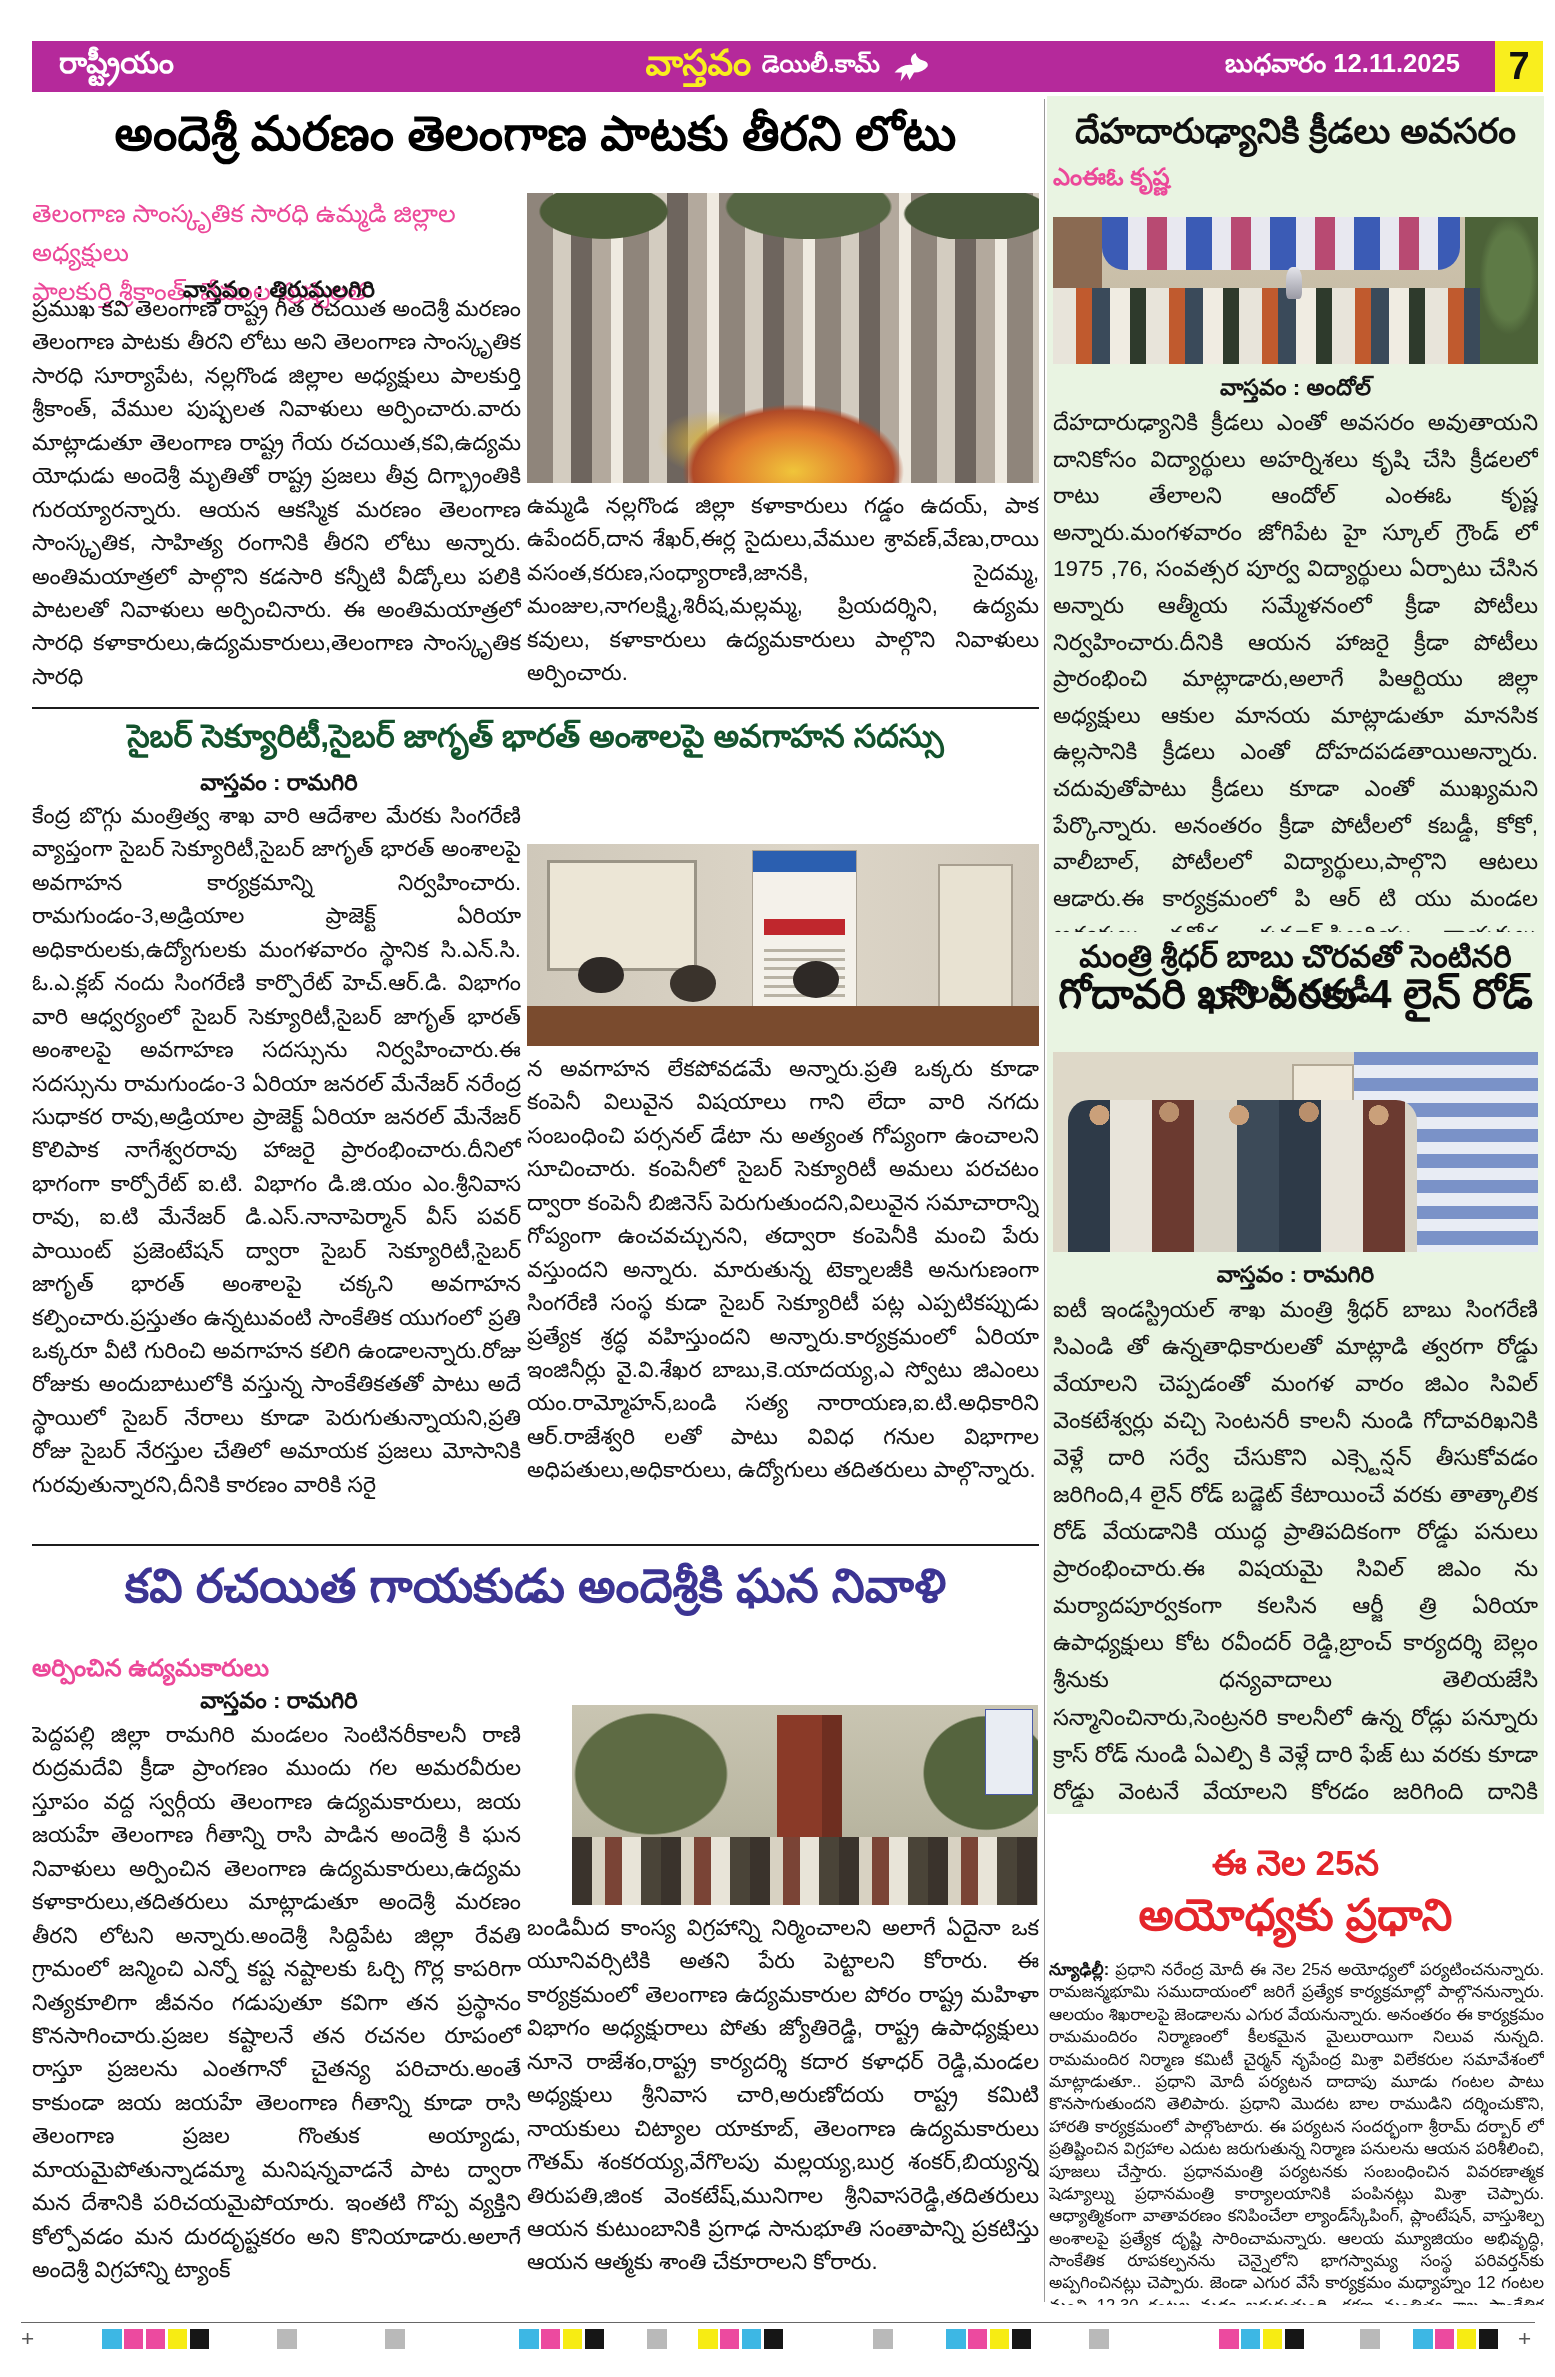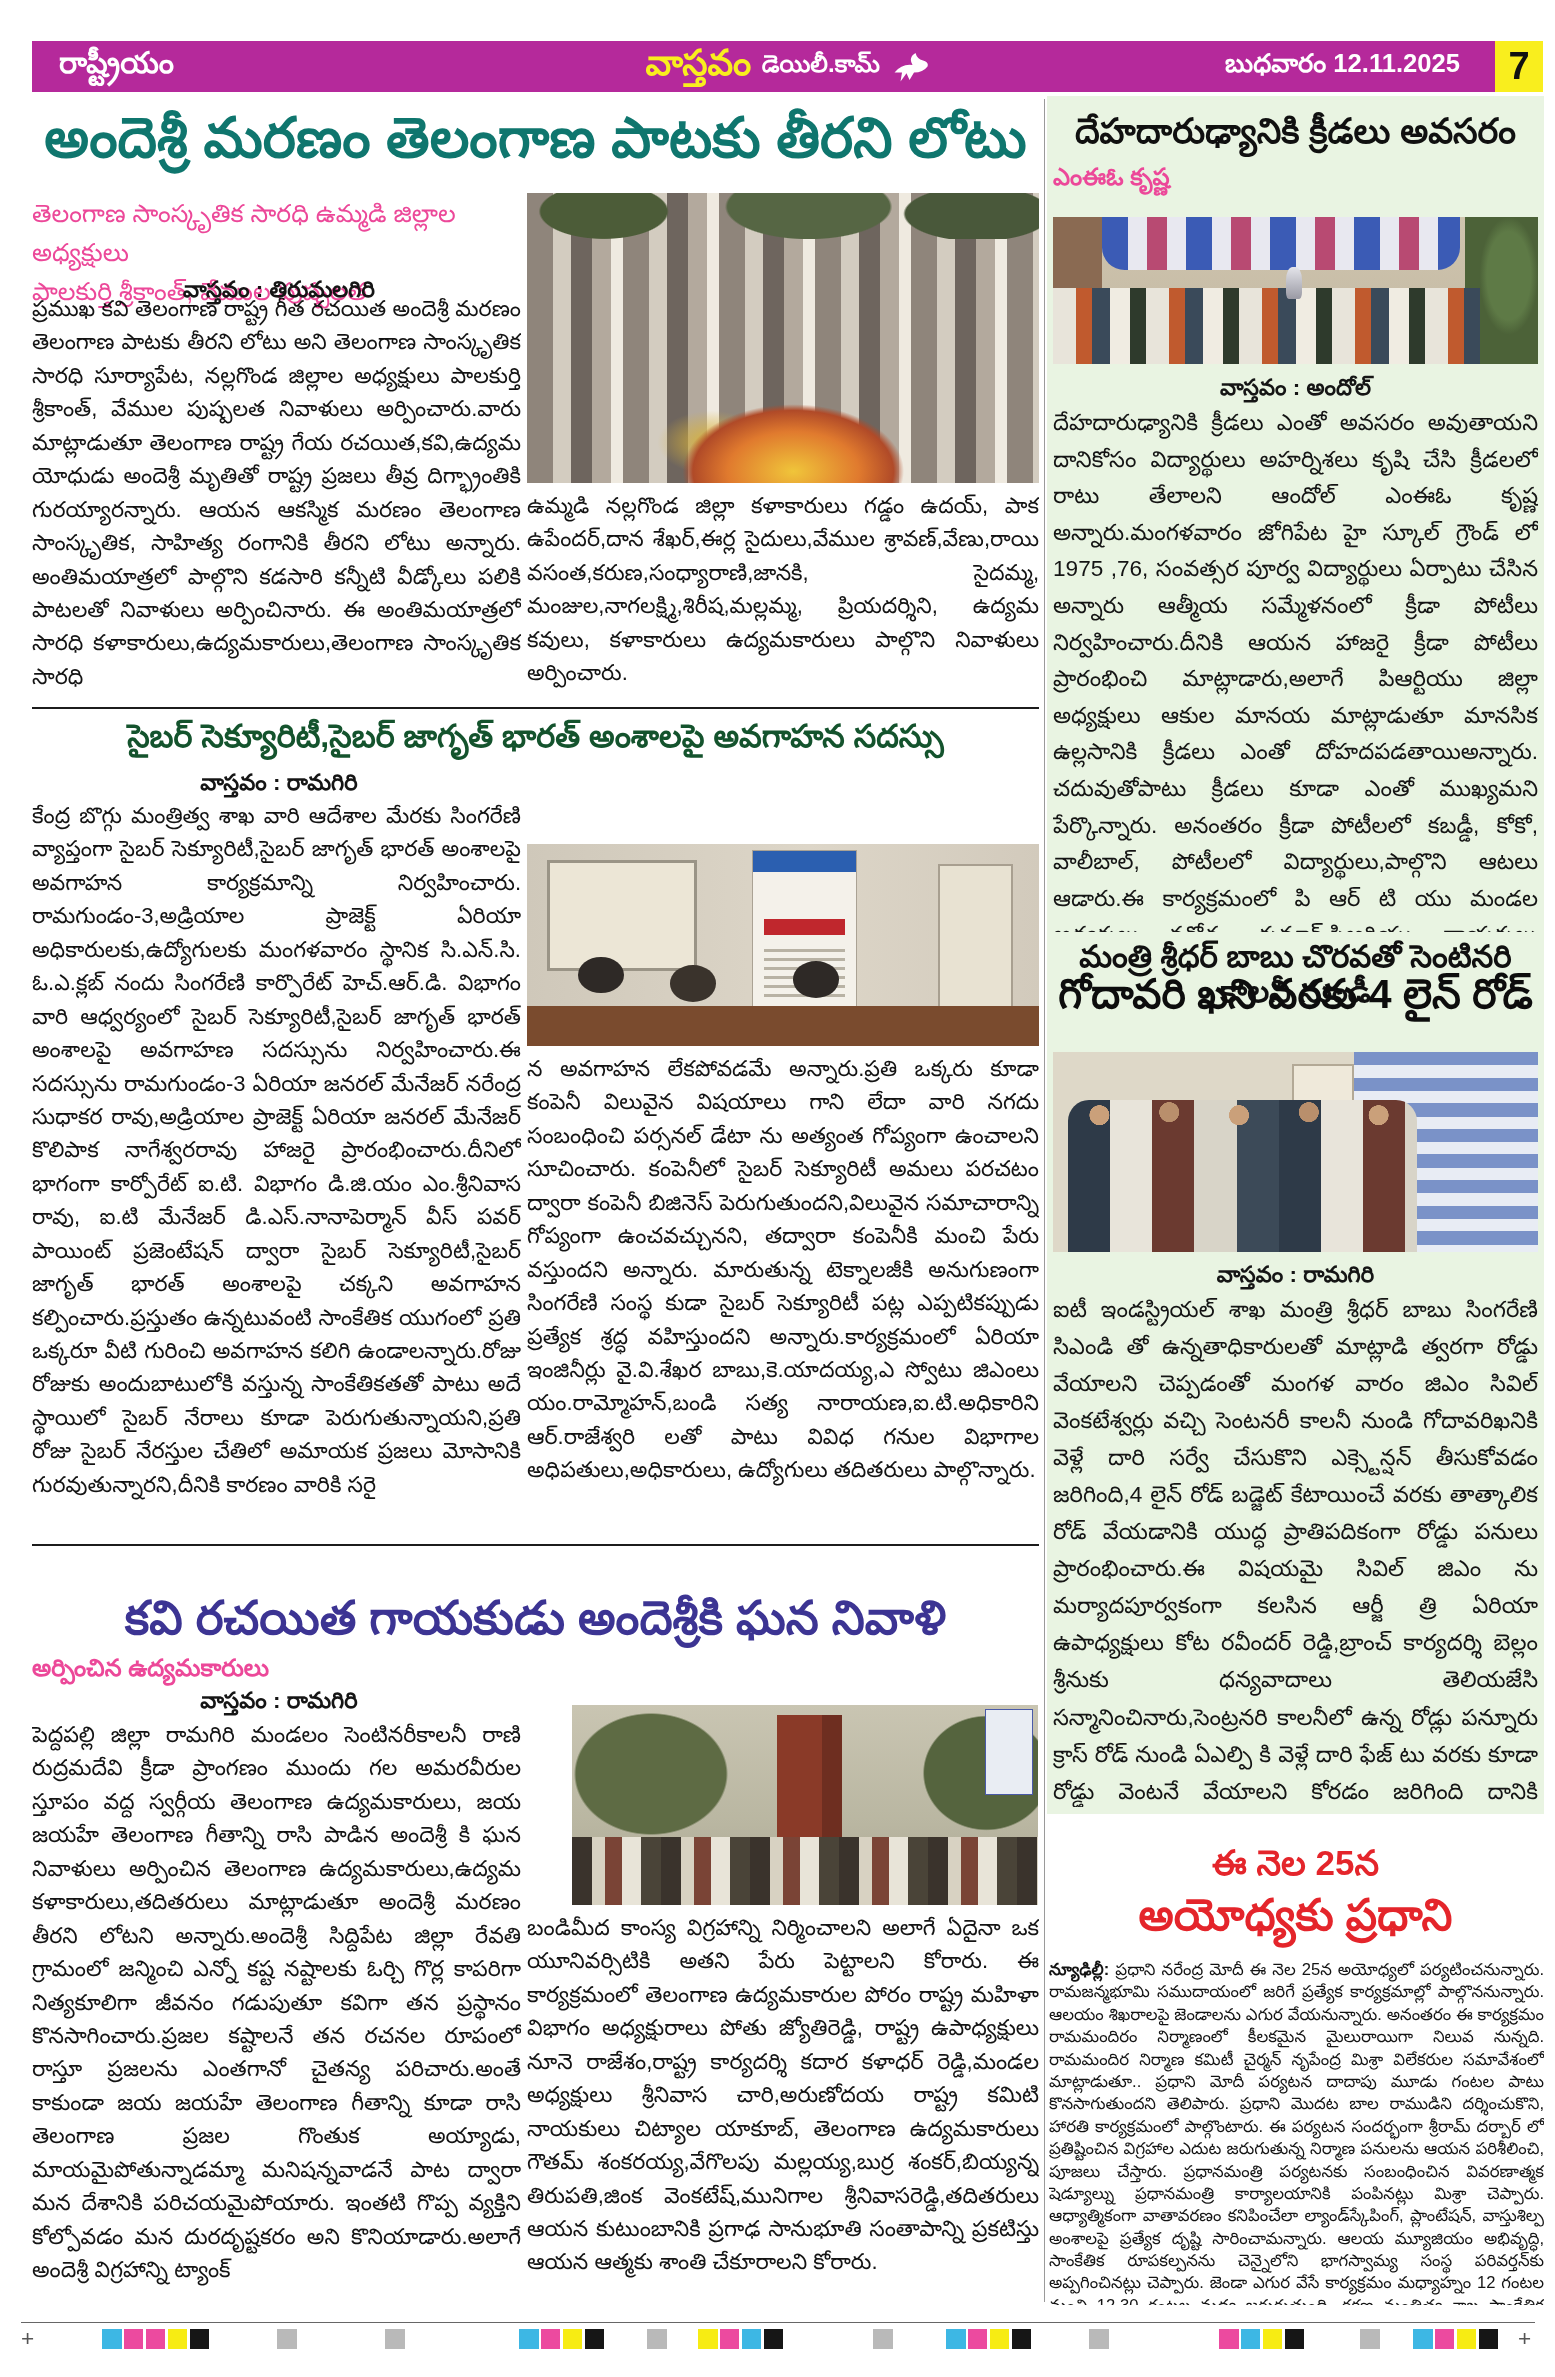--- a/index.html
+++ b/index.html
@@ -58,21 +58,21 @@
     <div class="mast-date">బుధవారం 12.11.2025</div>
     <div class="page-num-box">7</div>
   </div>
 
   <div class="vrule"></div>
   <div class="hrule" style="top:707px;"></div>
   <div class="hrule" style="top:1544px;"></div>
   <div class="green-panel"></div>
 
   <div>
-    <div class="headline" style="left:32px;top:107px;width:1007px;font-size:56px;color:#0f766e;">అందెశ్రీ మరణం తెలంగాణ పాటకు తీరని లోటు</div>
+    <div class="headline" style="left:32px;top:107px;width:1007px;font-size:48px;color:#000000;">అందెశ్రీ మరణం తెలంగాణ పాటకు తీరని లోటు</div>
     <div class="subline" style="left:32px;top:194px;width:494px;font-size:25px;line-height:1.55;">
       <span>తెలంగాణ సాంస్కృతిక సారధి ఉమ్మడి జిల్లాల అధ్యక్షులు</span><br>
       <span>పాలకుర్తి శ్రీకాంత్, వేముల పుష్పలత</span>
     </div>
     <div class="dateline" style="left:32px;top:277px;width:494px;">వాస్తవం : తిరుమలగిరి</div>
 
     <div class="photo" style="left:527px;top:193px;width:512px;height:290px;
          background-image:
            radial-gradient(173px 105px at 52% 96%, #f0c53a 0%, #e07a2e 38%, #b04a28 58%, rgba(0,0,0,0) 64%),
            radial-gradient(90px 53px at 36% 86%, #d8b23a 0%, rgba(0,0,0,0) 60%),
@@ -105,21 +105,21 @@
       <div class="pe" style="left:28%;top:60%;width:9%;height:18%;border-radius:50%;background:#3a332c;"></div>
       <div class="pe" style="left:52%;top:58%;width:9%;height:18%;border-radius:50%;background:#2e2926;"></div>
       <div class="pe" style="left:0;bottom:0;width:100%;height:20%;background:#7a4b2e;"></div>
     </div>
 
     <div class="body-text" style="left:32px;top:799px;width:489px;height:742px;">కేంద్ర బొగ్గు మంత్రిత్వ శాఖ వారి ఆదేశాల మేరకు సింగరేణి వ్యాప్తంగా సైబర్ సెక్యూరిటీ,సైబర్ జాగృత్ భారత్ అంశాలపై అవగాహన కార్యక్రమాన్ని నిర్వహించారు. రామగుండం-3,అడ్రియాల ప్రాజెక్ట్ ఏరియా అధికారులకు,ఉద్యోగులకు మంగళవారం స్థానిక సి.ఎన్.సి. ఓ.ఎ.క్లబ్ నందు సింగరేణి కార్పొరేట్ హెచ్.ఆర్.డి. విభాగం వారి ఆధ్వర్యంలో సైబర్ సెక్యూరిటీ,సైబర్ జాగృత్ భారత్ అంశాలపై అవగాహణ సదస్సును నిర్వహించారు.ఈ సదస్సును రామగుండం-3 ఏరియా జనరల్ మేనేజర్ నరేంద్ర సుధాకర రావు,అడ్రియాల ప్రాజెక్ట్ ఏరియా జనరల్ మేనేజర్ కొలిపాక నాగేశ్వరరావు హాజరై ప్రారంభించారు.దీనిలో భాగంగా కార్పోరేట్ ఐ.టి. విభాగం డి.జి.యం ఎం.శ్రీనివాస రావు, ఐ.టి మేనేజర్ డి.ఎస్.నానాపెర్మాన్ వీస్ పవర్ పాయింట్ ప్రజెంటేషన్ ద్వారా సైబర్ సెక్యూరిటీ,సైబర్ జాగృత్ భారత్ అంశాలపై చక్కని అవగాహన కల్పించారు.ప్రస్తుతం ఉన్నటువంటి సాంకేతిక యుగంలో ప్రతి ఒక్కరూ వీటి గురించి అవగాహన కలిగి ఉండాలన్నారు.రోజు రోజుకు అందుబాటులోకి వస్తున్న సాంకేతికతతో పాటు అదే స్థాయిలో సైబర్ నేరాలు కూడా పెరుగుతున్నాయని,ప్రతి రోజు సైబర్ నేరస్తుల చేతిలో అమాయక ప్రజలు మోసానికి గురవుతున్నారని,దీనికి కారణం వారికి సరై</div>
     <div class="body-text" style="left:527px;top:1052px;width:512px;height:488px;">న అవగాహన లేకపోవడమే అన్నారు.ప్రతి ఒక్కరు కూడా కంపెనీ విలువైన విషయాలు గాని లేదా వారి నగదు సంబంధించి పర్సనల్ డేటా ను అత్యంత గోప్యంగా ఉంచాలని సూచించారు. కంపెనీలో సైబర్ సెక్యూరిటీ అమలు పరచటం ద్వారా కంపెనీ బిజినెస్ పెరుగుతుందని,విలువైన సమాచారాన్ని గోప్యంగా ఉంచవచ్చునని, తద్వారా కంపెనీకి మంచి పేరు వస్తుందని అన్నారు. మారుతున్న టెక్నాలజీకి అనుగుణంగా సింగరేణి సంస్థ కుడా సైబర్ సెక్యూరిటీ పట్ల ఎప్పటికప్పుడు ప్రత్యేక శ్రద్ధ వహిస్తుందని అన్నారు.కార్యక్రమంలో ఏరియా ఇంజినీర్లు వై.వి.శేఖర బాబు,కె.యాదయ్య,ఎ స్వోటు జిఎంలు యం.రామ్మోహన్,బండి సత్య నారాయణ,ఐ.టి.అధికారిని ఆర్.రాజేశ్వరి లతో పాటు వివిధ గనుల విభాగాల అధిపతులు,అధికారులు, ఉద్యోగులు తదితరులు పాల్గొన్నారు.</div>
   </div>
 
   <div>
-    <div class="headline" style="left:32px;top:1560px;width:1007px;font-size:47px;color:#3c3493;margin-top:32px;">కవి రచయిత గాయకుడు అందెశ్రీకి ఘన నివాళి</div>
+    <div class="headline" style="left:32px;top:1560px;width:1007px;font-size:47px;color:#3c3493;">కవి రచయిత గాయకుడు అందెశ్రీకి ఘన నివాళి</div>
     <div class="subline" style="left:32px;top:1654px;width:494px;font-size:24px;font-weight:600;">అర్పించిన ఉద్యమకారులు</div>
     <div class="dateline" style="left:32px;top:1688px;width:494px;">వాస్తవం : రామగిరి</div>
 
     <div class="photo" style="left:572px;top:1705px;width:466px;height:200px;
          background:linear-gradient(180deg,#c9c5b2 0%,#b9b6a1 60%,#a8a392 100%);">
       <div class="pe" style="left:-6%;top:-8%;width:46%;height:85%;border-radius:50%;background:
            radial-gradient(closest-side,#5e6b44 0 70%,rgba(0,0,0,0) 72%);"></div>
       <div class="pe" style="right:-8%;top:-6%;width:38%;height:80%;border-radius:50%;background:
            radial-gradient(closest-side,#55643e 0 70%,rgba(0,0,0,0) 72%);"></div>
       <div class="pe" style="left:44%;top:5%;width:14%;height:72%;background:linear-gradient(90deg,#8a3a28 0 70%,#6e2e20 70% 100%);"></div>

